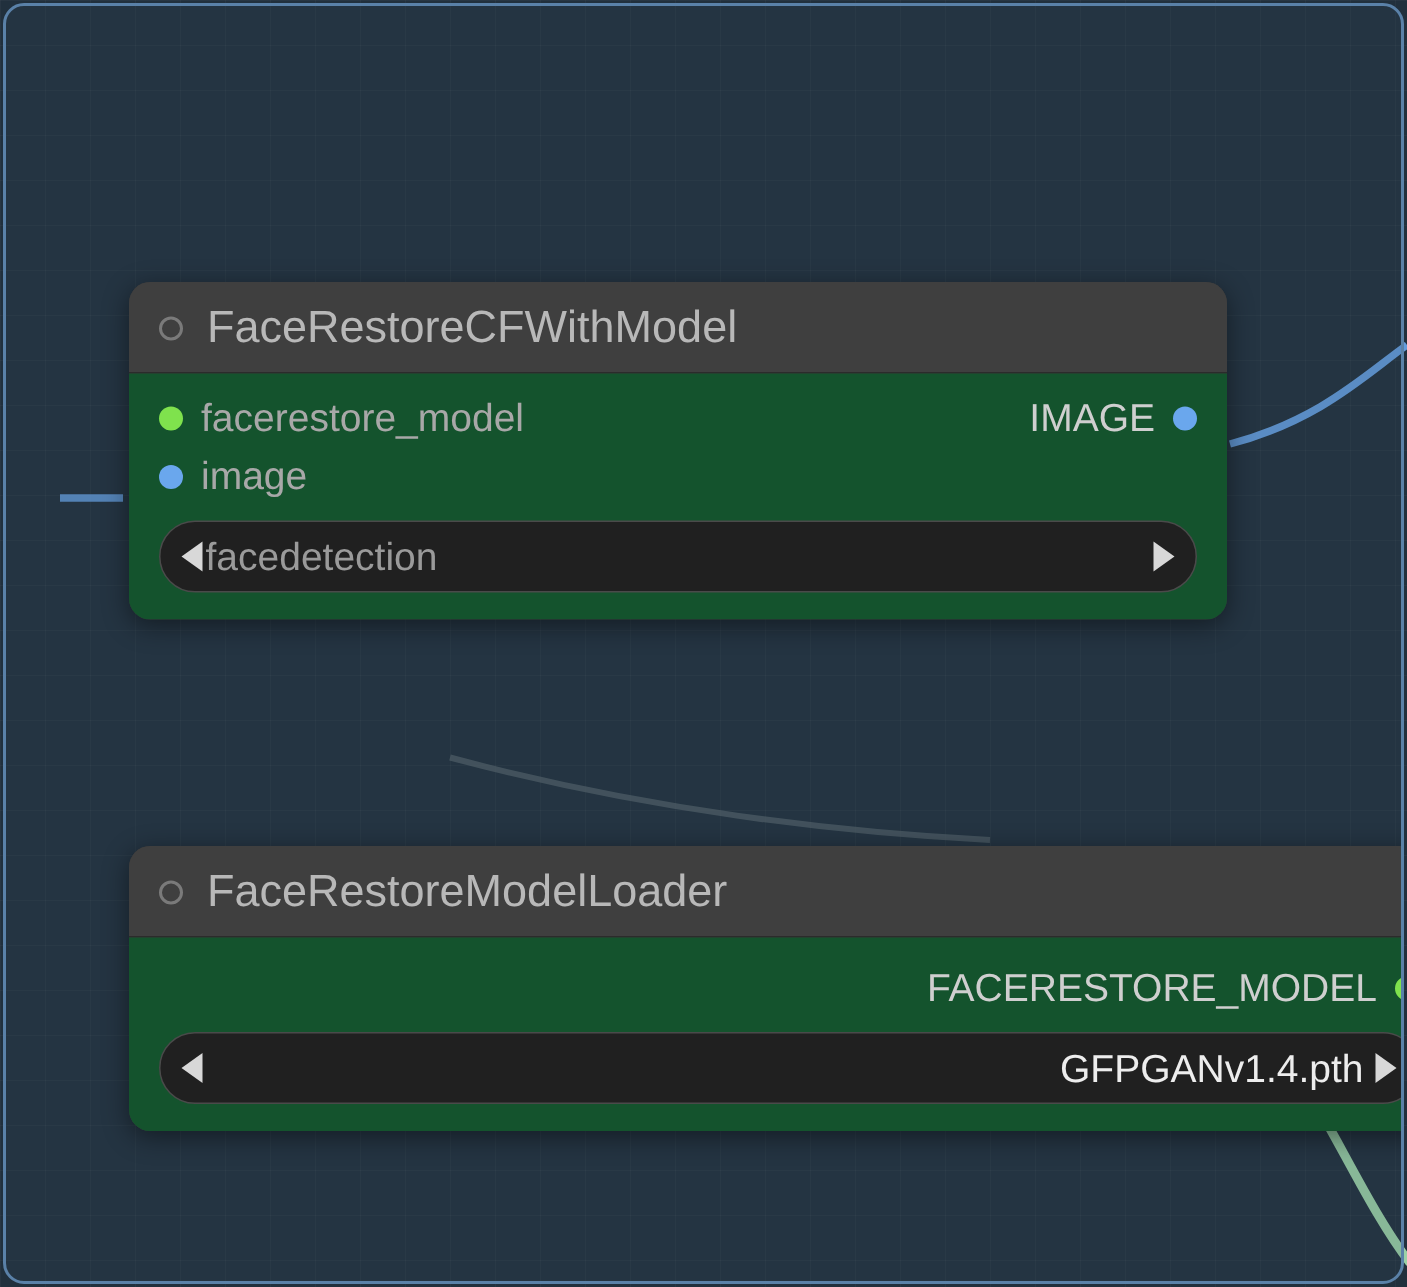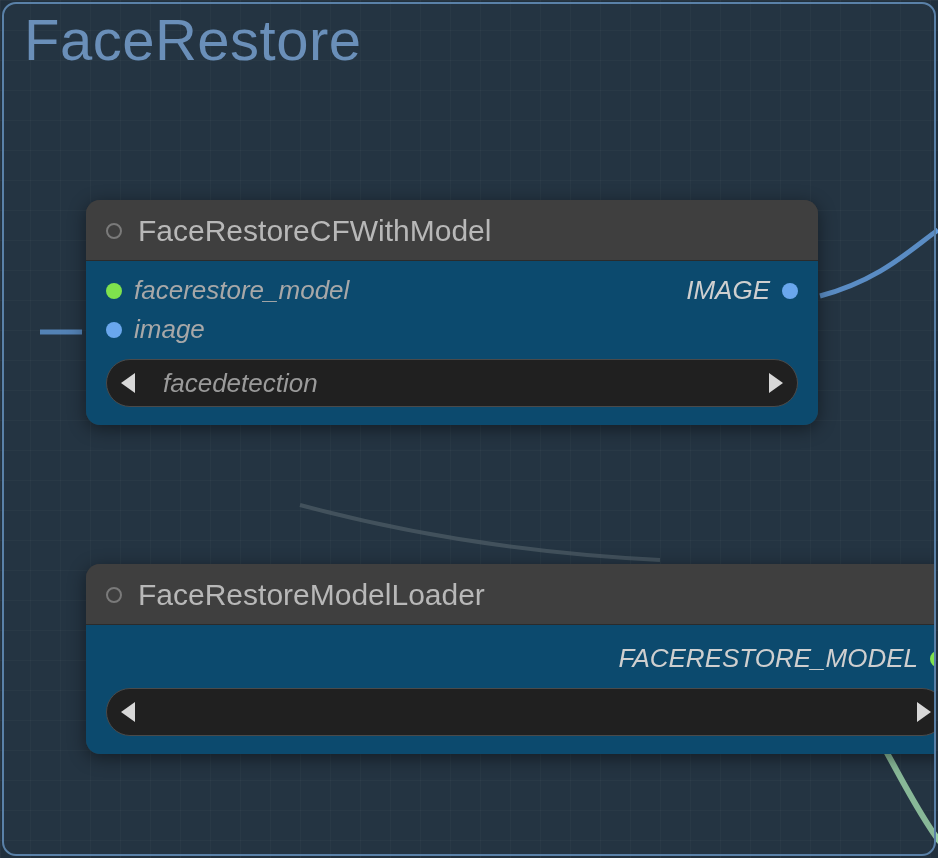--- a/index.html
+++ b/index.html
@@ -74,23 +74,22 @@
     border: 2px solid #7a7a7a;
     background: transparent;
     flex: 0 0 auto;
   }
   .node-title {
     font-size: 30px;
     color: #b8b8b8;
     font-weight: 400;
   }
   .node-body {
-    background: #0c4a6e;
+    background: #14532d;
     padding: 10px 14px 18px 14px;
-    font-style: italic;
   }
 
   .io-row {
     display: flex;
     align-items: center;
     justify-content: space-between;
     padding: 4px 6px;
   }
   .io-left, .io-right {
     display: flex;
@@ -115,21 +114,21 @@
 
   .widget {
     display: flex;
     align-items: center;
     background: #202020;
     border: 1px solid #4a4a4a;
     border-radius: 999px;
     height: 48px;
     margin: 10px 6px 0 6px;
     padding: 0 14px;
-    gap: 28px;
+    gap: 2px;
   }
   .widget .arrow {
     width: 0; height: 0;
     flex: 0 0 auto;
   }
   .widget .arrow.left {
     border-top: 10px solid transparent;
     border-bottom: 10px solid transparent;
     border-right: 14px solid #d8d8d8;
   }
@@ -145,21 +144,21 @@
   }
   .widget .spacer { flex: 1 1 auto; }
   .widget .wvalue {
     font-size: 26px;
     color: #ededed;
     flex: 0 0 auto;
     margin-right: 6px;
   }
 
   
-  .node1 { left: 82px; top: 184px; width: 732px; margin-top: 12px; }
+  .node1 { left: 82px; top: 184px; width: 732px; }
   .node2 { left: 82px; top: 560px; width: 880px; }
 
   .out-row-only { justify-content: flex-end; padding-top: 8px; }
 </style>
 </head>
 <body>
 
 <div class="bg-grid"></div>
 
 <svg class="wires" width="938" height="858">
@@ -167,21 +166,20 @@
   <path d="M 820 296 C 880 280, 910 250, 938 230" stroke="#6aa7ed" stroke-width="5" fill="none" opacity="0.9"></path>
 
   <path d="M 822 668 C 870 700, 900 790, 940 842" stroke="#a9e3b1" stroke-width="6" fill="none" opacity="0.9"></path>
 
   <path d="M 300 505 C 430 540, 560 555, 660 560" stroke="#5f6d73" stroke-width="4" fill="none" opacity="0.6"></path>
 
   <path d="M 40 332 C 60 332, 72 332, 82 332" stroke="#6aa7ed" stroke-width="5" fill="none" opacity="0.8"></path>
 </svg>
 
 <div class="group-frame">
-  <div class="group-title">FaceRestore</div>
 
   <div class="node node1">
     <div class="node-header">
       <span class="collapse-dot"></span>
       <span class="node-title">FaceRestoreCFWithModel</span>
     </div>
     <div class="node-body">
 
       <div class="io-row">
         <div class="io-left">
@@ -222,19 +220,20 @@
       <div class="io-row out-row-only">
         <div class="io-right">
           <span class="io-label out">FACERESTORE_MODEL</span>
           <span class="port green"></span>
         </div>
       </div>
 
       <div class="widget">
         <span class="arrow left"></span>
         <span class="spacer"></span>
+        <span class="wvalue">GFPGANv1.4.pth</span>
         <span class="arrow right"></span>
       </div>
 
     </div>
   </div>
 
 </div>
 
 </body></html>

